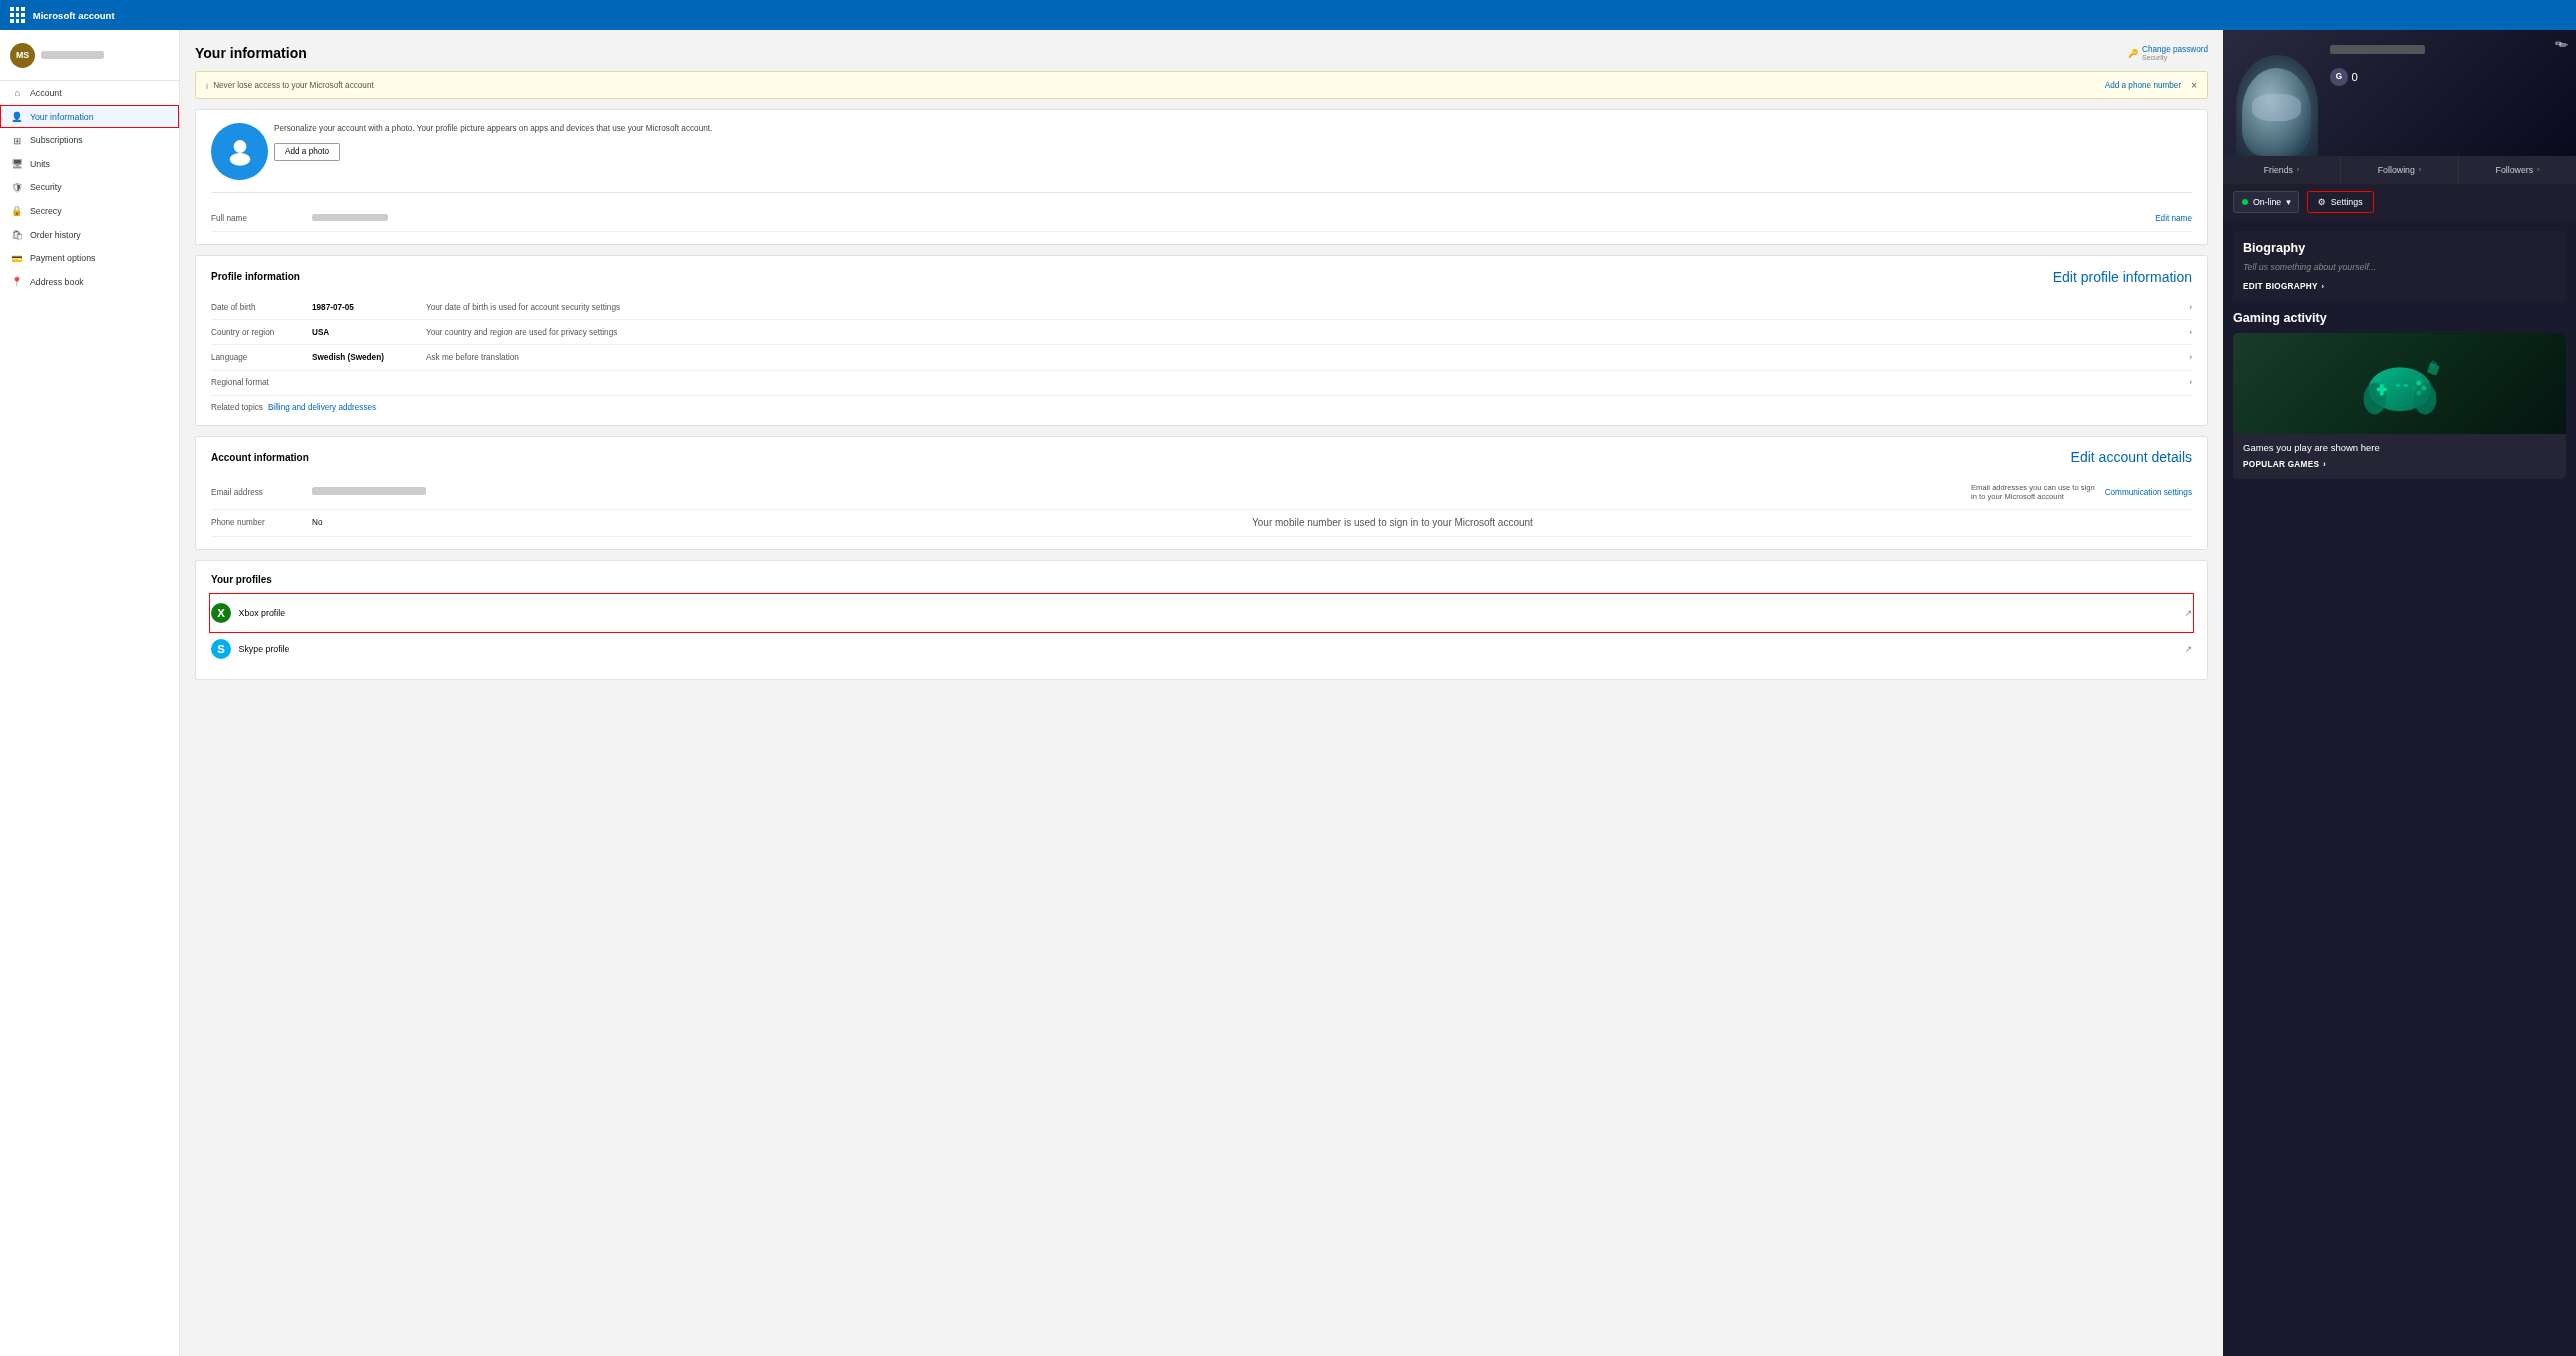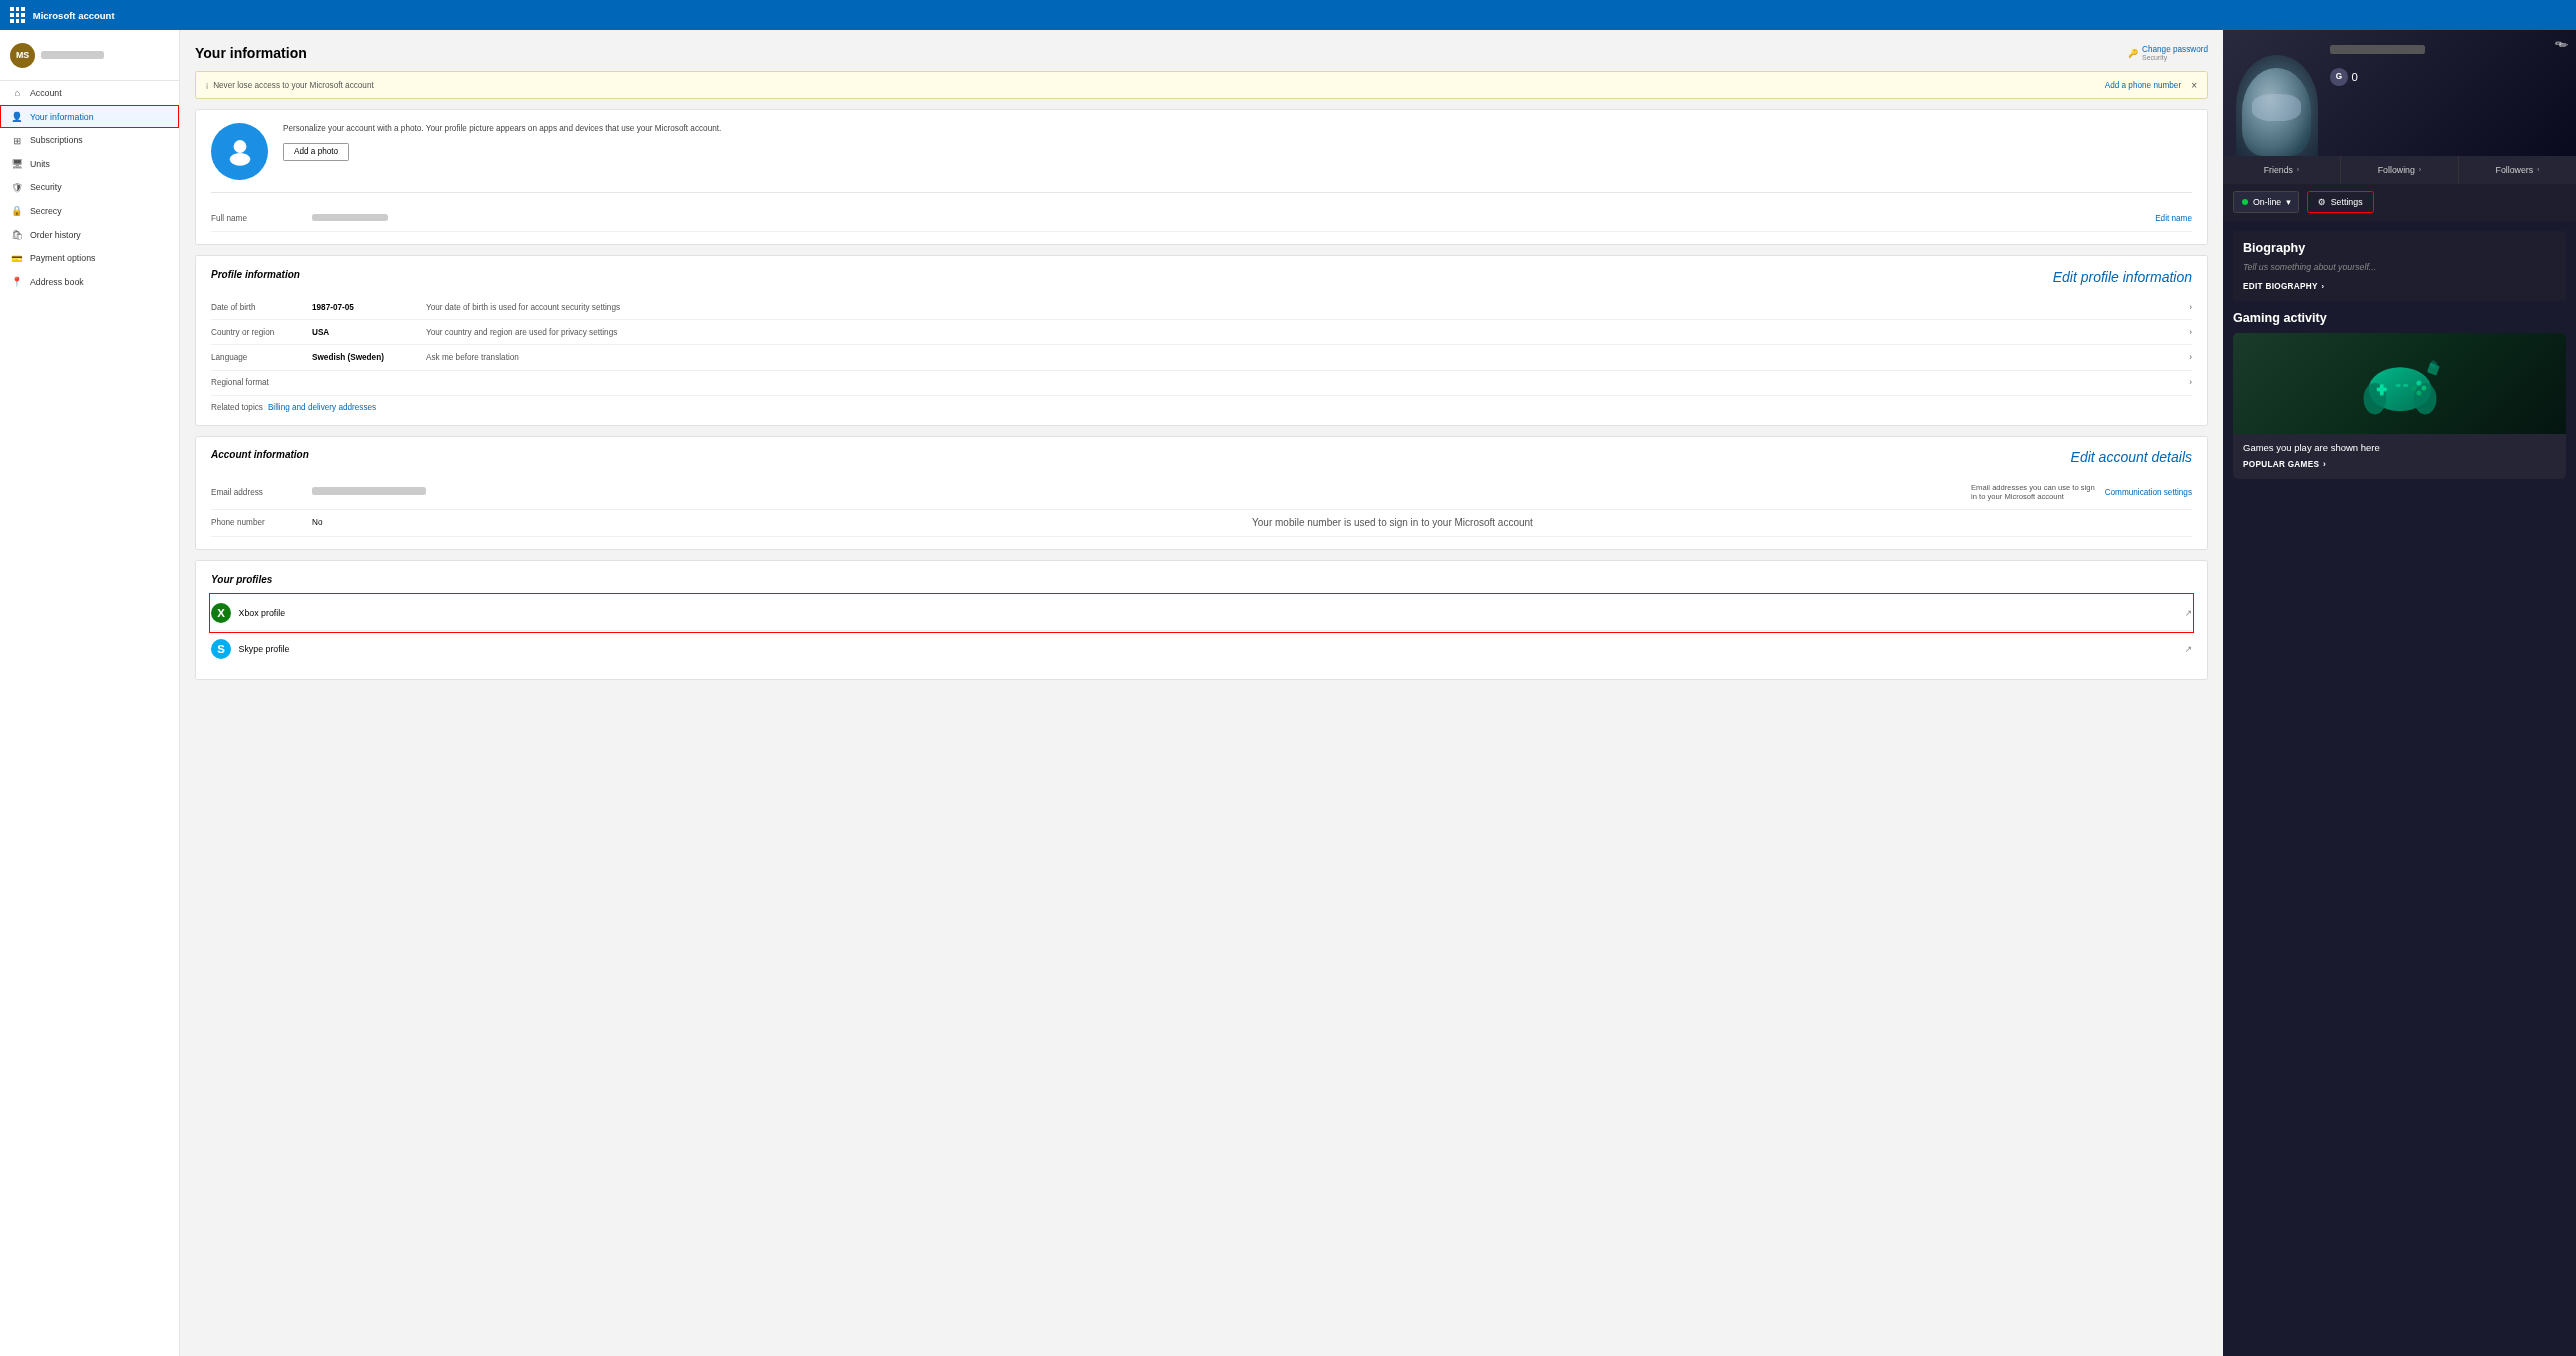--- a/index.html
+++ b/index.html
@@ -130,21 +130,21 @@
       border-radius: 2.5px;
       border: 0.6px solid #e0e0e0;
       margin-bottom: 10px;
       padding: 12.6px 15px;
     }
 
     
     .photo-section {
       display: flex;
       align-items: flex-start;
-      gap: 15px;
+      gap: 6px;
       padding-bottom: 12.6px;
       border-bottom: 0.6px solid #e5e5e5;
       margin-bottom: 12.6px;
     }
     .profile-photo-circle {
       width: 57px;
       height: 57px;
       border-radius: 50%;
       background: #1a8fe3;
       display: flex;
@@ -173,22 +173,22 @@
     }
     .field-label { width: 101px; color: #555; font-size: 8.2px; flex-shrink: 0; }
     .field-value { flex: 1; font-size: 8.2px; }
     .field-blur { background: #ccc; height: 7.6px; width: 76px; border-radius: 2.5px; display: inline-block; }
     .field-action { color: #0067b8; font-size: 8.2px; cursor: pointer; }
 
     
     .section-header {
       display: flex;
       justify-content: space-between;
+      align-items: center;
       margin-bottom: 10px;
-      font-style: italic;
     }
     .section-title { font-size: 10px; font-weight: 600; }
     .section-action { color: #0067b8; font-size: 14px; cursor: pointer; }
 
     
     .info-row {
       display: flex;
       align-items: center;
       padding: 7.6px 0;
       border-bottom: 0.6px solid #f0f0f0;

